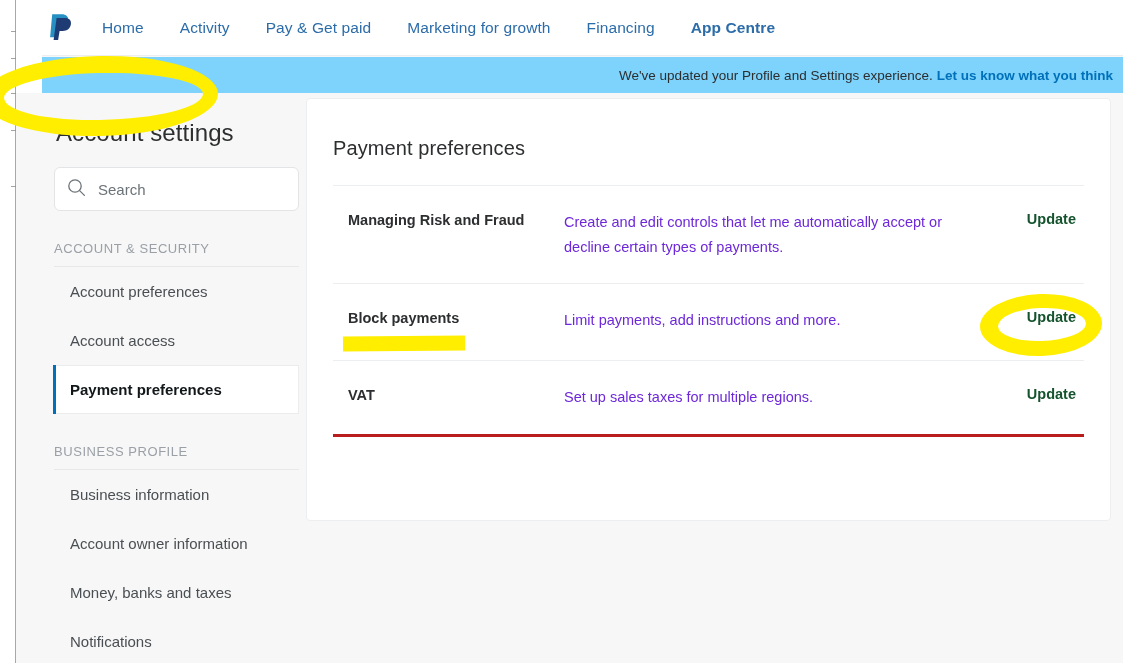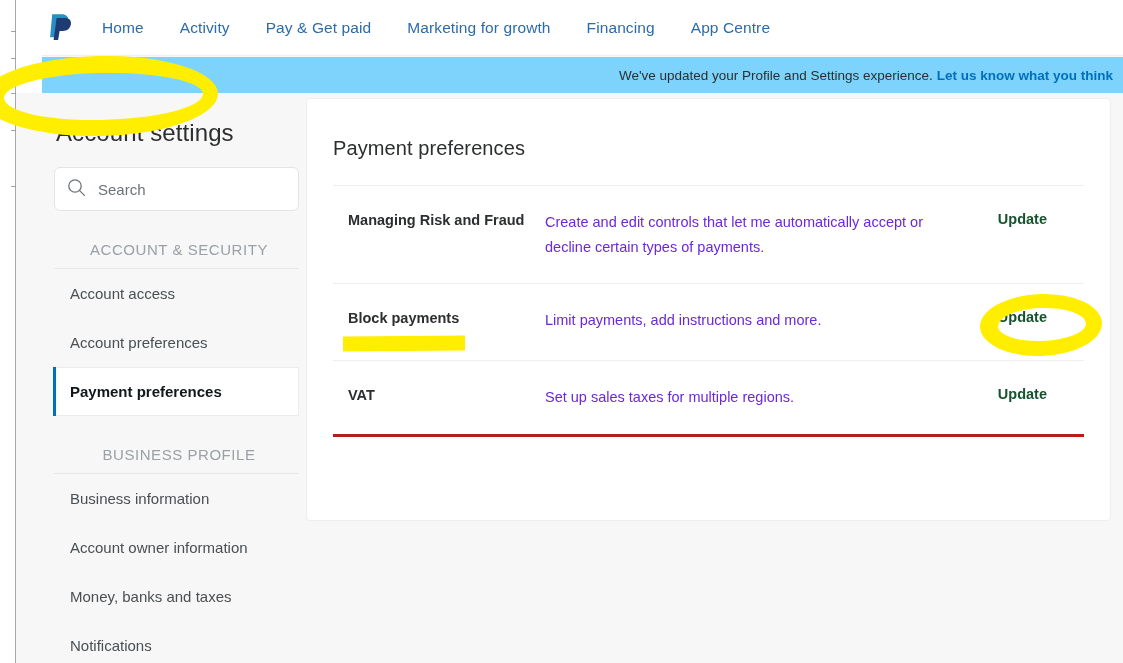--- a/index.html
+++ b/index.html
@@ -69,21 +69,21 @@
   .pp-logo svg { display: block; }
 
   .nav-link {
     color: #2c6ca8;
     font-size: 15.5px;
     text-decoration: none;
     margin-right: 36px;
     white-space: nowrap;
     letter-spacing: .1px;
   }
-  .nav-link:last-child { margin-right: 4px; }
+  .nav-link:last-child { margin-right: 4px; font-weight: bold; }
 
   
   .notice {
     position: absolute;
     left: 42px; top: 57px;
     width: 1081px; height: 36px;
     background: #7dd3fc;
     display: flex;
     align-items: center;
     justify-content: flex-end;
@@ -136,25 +136,24 @@
     font-family: "Liberation Sans", sans-serif;
     font-size: 15px;
     color: #6c7378;
     width: 100%;
     padding: 0;
   }
   .search-input::placeholder { color: #6c7378; }
 
   .nav-section-label {
     margin: 30px 0 0 18px;
-    font-size: 15px;
+    font-size: 13px;
     letter-spacing: .55px;
     color: #9aa0a6;
     text-transform: uppercase;
-    text-align: center;
   }
   .section-rule {
     margin: 10px 0 0 18px;
     width: 245px; height: 1px;
     background: #e6e8ea;
   }
 
   .nav-item {
     position: relative;
     margin-left: 18px;
@@ -201,20 +200,21 @@
     letter-spacing: .1px;
   }
   .rows { margin-top: 25px; padding: 0 26px; }
 
   .pref-row {
     display: flex;
     align-items: flex-start;
     border-top: 1px solid #eceef0;
     padding: 24px 0 23px 0;
     min-height: 77px;
+    gap: 19px;
   }
   .pref-row:last-child { border-bottom: 3px solid #b91c1c; }
 
   .pref-name {
     width: 212px;
     flex: 0 0 212px;
     font-size: 14.5px;
     font-weight: bold;
     color: #2c2e2f;
     padding-left: 15px;
@@ -317,24 +317,24 @@
             <line x1="12.6" y1="12.6" x2="17.4" y2="17.4" stroke="#6c7378" stroke-width="1.3" stroke-linecap="round"></line>
           </svg>
         </span>
         <input class="search-input" type="text" placeholder="Search" style="">
       </div>
 
       <div class="nav-section-label">ACCOUNT &amp; SECURITY</div>
       <div class="section-rule"></div>
 
       <div class="nav-item">
+        <span>Account preferences</span>
+      </div>
+      <div class="nav-item">
         <span>Account access</span>
-      </div>
-      <div class="nav-item">
-        <span>Account preferences</span>
       </div>
       <div class="nav-item active">
         <span>Payment preferences</span>
       </div>
 
       <div class="nav-section-label">BUSINESS PROFILE</div>
       <div class="section-rule"></div>
 
       <div class="nav-item">
         <span>Business information</span>

